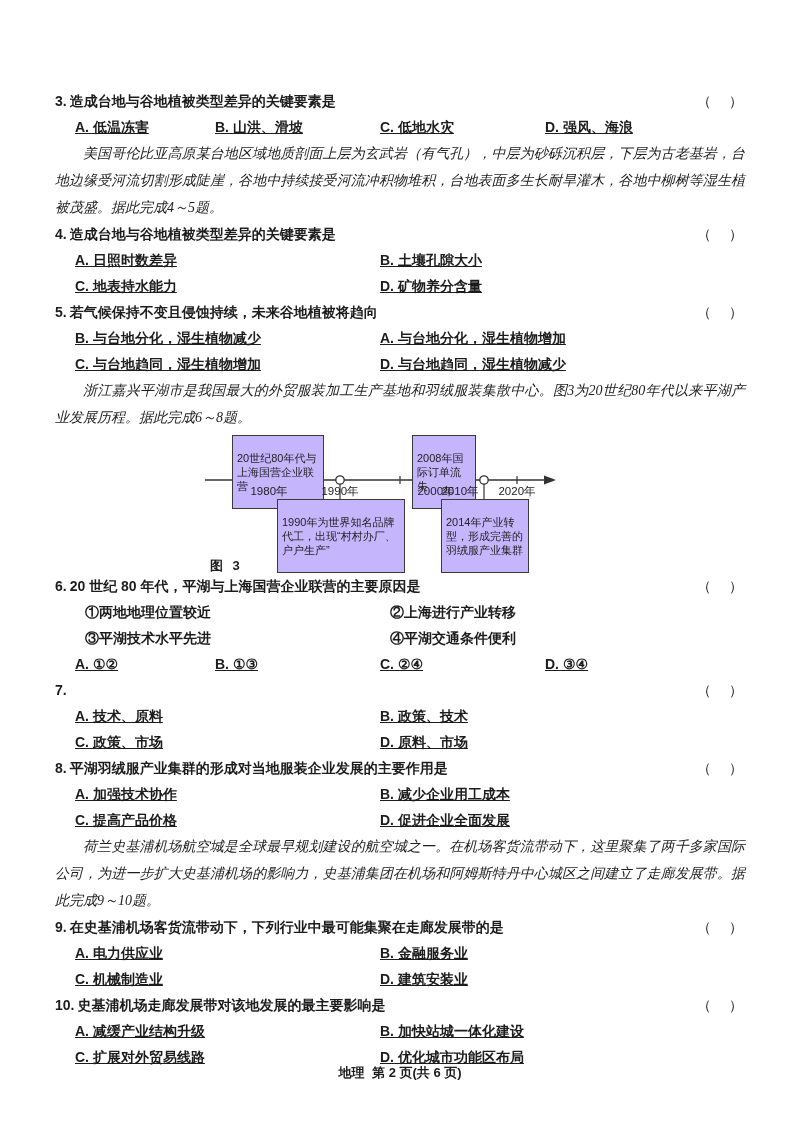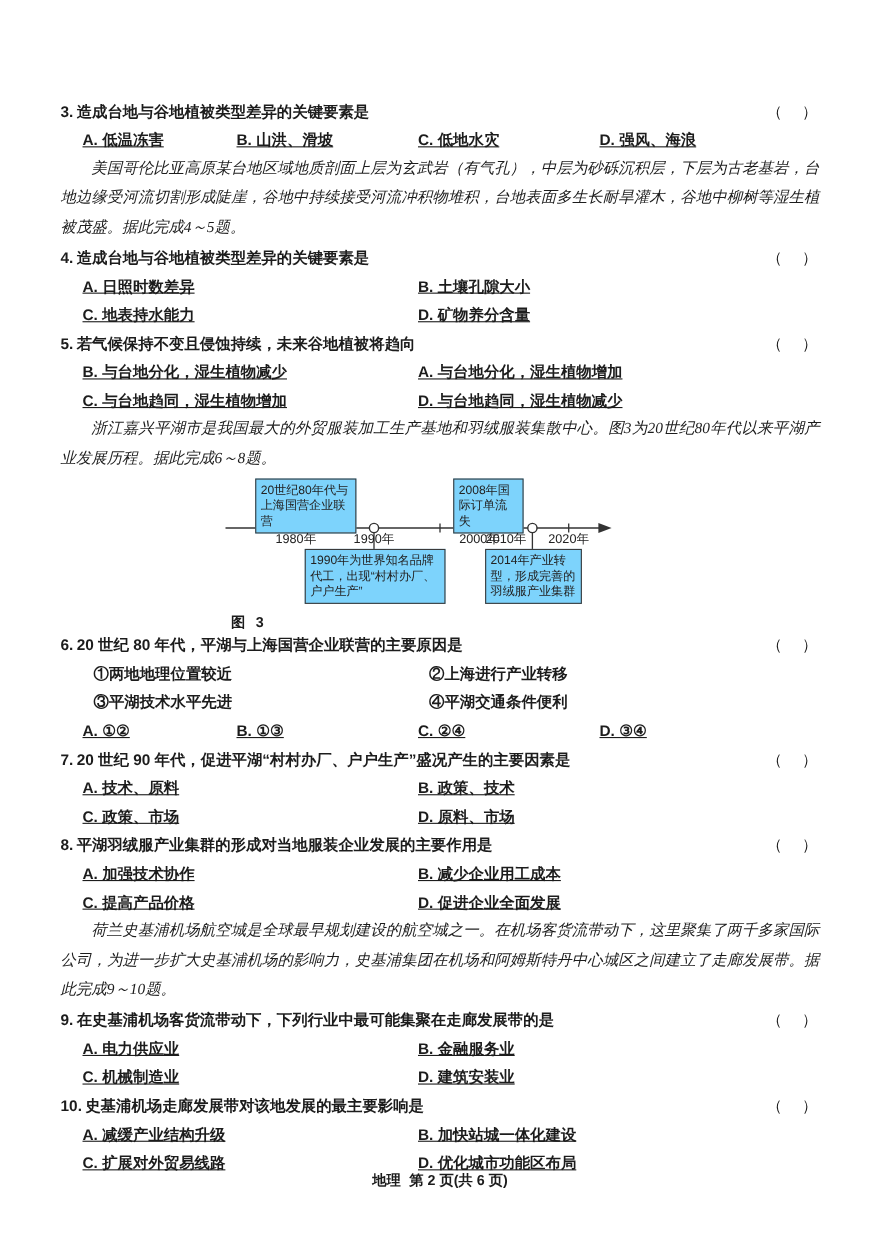--- a/index.html
+++ b/index.html
@@ -23,22 +23,22 @@
   .cols2 { grid-template-columns:305px 1fr; padding-left:20px; }
   .subs  { grid-template-columns:305px 1fr; padding-left:30px; font-weight:600; display:grid; }
   
   .passage {
     font-family:"Liberation Serif", serif; font-style:italic; font-weight:400;
     text-indent:2em; text-align:justify; line-height:27px; margin:0;
   }
   
   .figure { position:relative; height:140px; margin:2px 0 0 0; }
   .tl-box {
-    position:absolute; border:1.2px solid #3a3a3a; background:#7dd3fc;
-    font-size:11px; line-height:14px; padding:3px 4px; font-weight:400;
+    position:absolute; border:1.2px solid #3a3a3a; background:#c4b5fd;
+    font-size:11px; line-height:14px; padding:15px 4px; font-weight:400;
     color:#222; box-sizing:border-box;
   }
   .tl-year {
     position:absolute; top:51px; transform:translateX(-50%);
     font-size:11.5px; line-height:14px; color:#222; white-space:nowrap;
   }
   .tl-caption {
     position:absolute; left:155px; top:120px; width:345px; text-align:left;
     font-size:13px; font-weight:700; letter-spacing:3px;
   }
@@ -151,21 +151,20 @@
       <span>A. ①②</span>
       <span>B. ①③</span>
       <span>C. ②④</span>
       <span>D. ③④</span>
     </div>
   </div>
 
   <div class="q">
     <div class="stem-row">
       <span class="qnum">7.</span>
-      <span class="qstem">20 世纪 90 年代，促进平湖“村村办厂、户户生产”盛况产生的主要因素是</span>
       <span class="bracket">（　）</span>
     </div>
     <div class="opts cols2">
       <span>A. 技术、原料</span>
       <span>B. 政策、技术</span>
       <span>C. 政策、市场</span>
       <span>D. 原料、市场</span>
     </div>
   </div>
 

